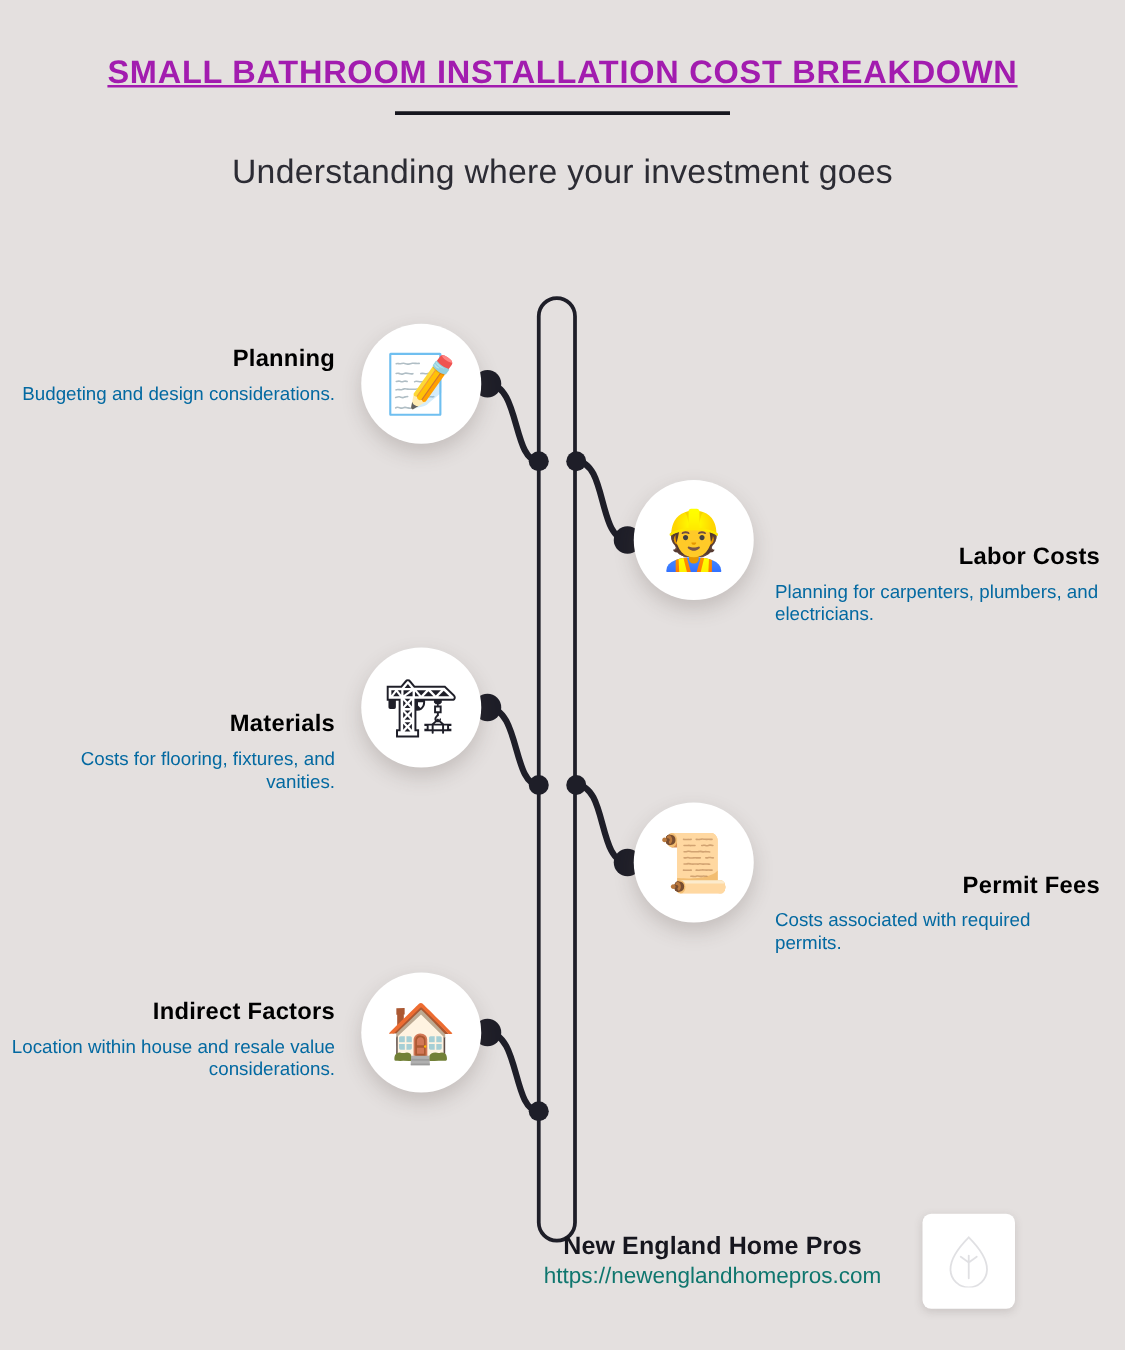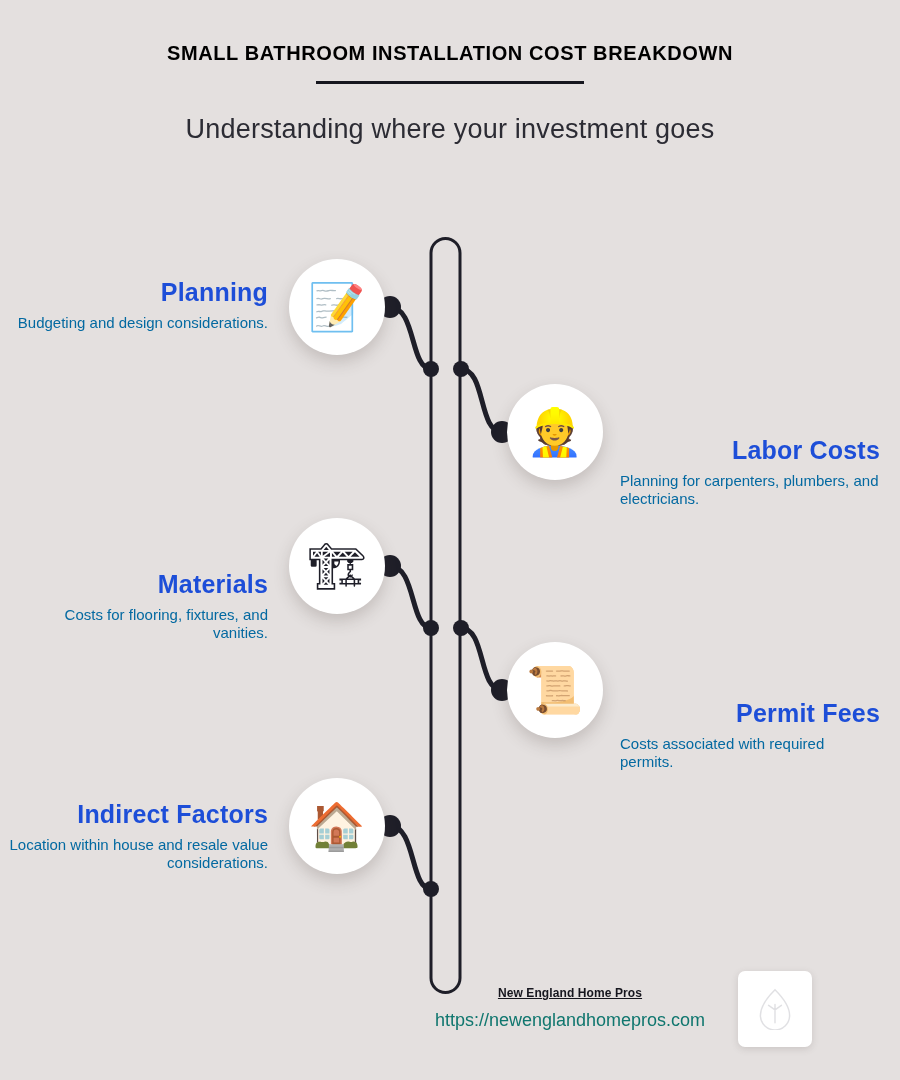--- a/index.html
+++ b/index.html
@@ -20,27 +20,28 @@
   
   #header {
     position: absolute;
     top: 0; left: 0;
     width: 900px;
     padding-top: 40px;
     text-align: center;
   }
 
   #title {
-    font-size: 20px;
+    font-size: 26px;
     font-weight: bold;
     letter-spacing: 0.6px;
     line-height: 1.36;
-    color: #000000;
+    color: #a21caf;
     text-transform: uppercase;
     padding: 0 80px;
+    text-decoration: underline;
   }
 
   #title-divider {
     width: 268px;
     height: 3px;
     background: #16161e;
     margin: 14px auto 0 auto;
   }
 
   #subtitle {
@@ -82,48 +83,47 @@
   
   .step-text {
     position: absolute;
     width: 260px;
   }
 
   .step-text.left  { text-align: right; }
   .step-text.right { text-align: left; margin-top: 36px; }
 
   .step-title {
-    font-size: 25px;
+    font-size: 19px;
     font-weight: bold;
-    color: #1d4ed8;
+    color: #000000;
     letter-spacing: 0.2px;
     line-height: 1.2;
     text-align: right;
   }
 
   .step-desc {
     margin-top: 7px;
     font-size: 15px;
     font-weight: 400;
     color: #0369a1;
     line-height: 1.22;
   }
 
   
   #footer-brand {
     position: absolute;
     left: 420px;
     top: 986px;
     width: 300px;
     text-align: center;
-    font-size: 12px;
+    font-size: 20px;
     font-weight: bold;
     color: #16161e;
     letter-spacing: 0.1px;
-    text-decoration: underline;
   }
 
   #footer-url {
     position: absolute;
     left: 400px;
     top: 1010px;
     width: 340px;
     text-align: center;
     font-size: 18px;
     font-weight: 400;

